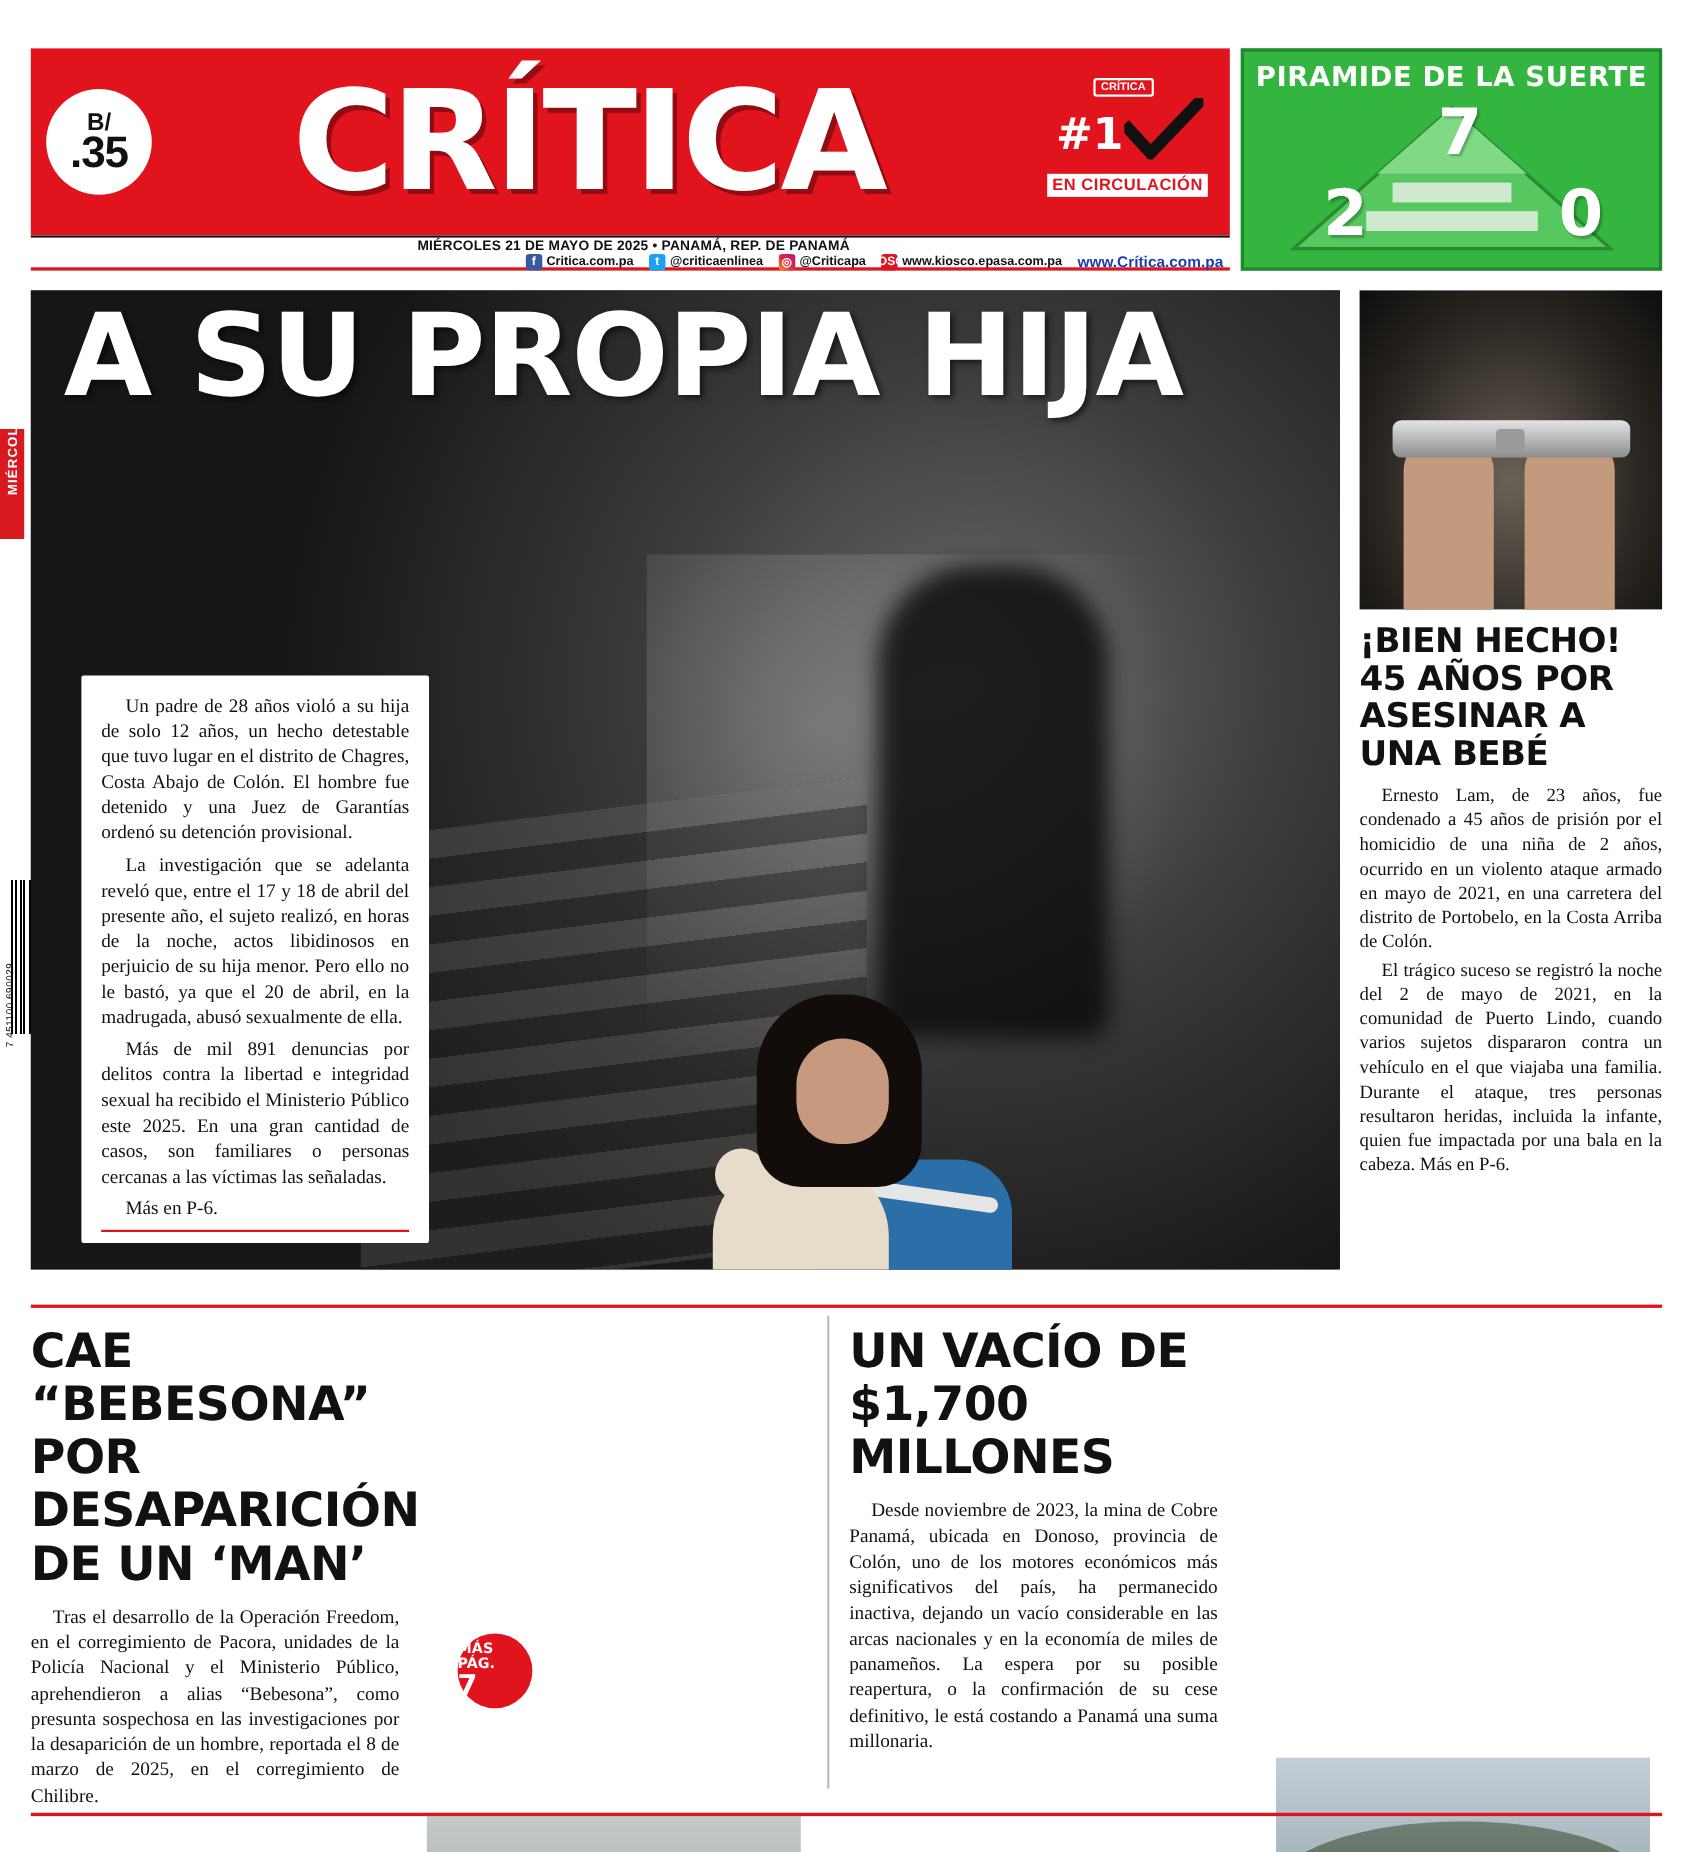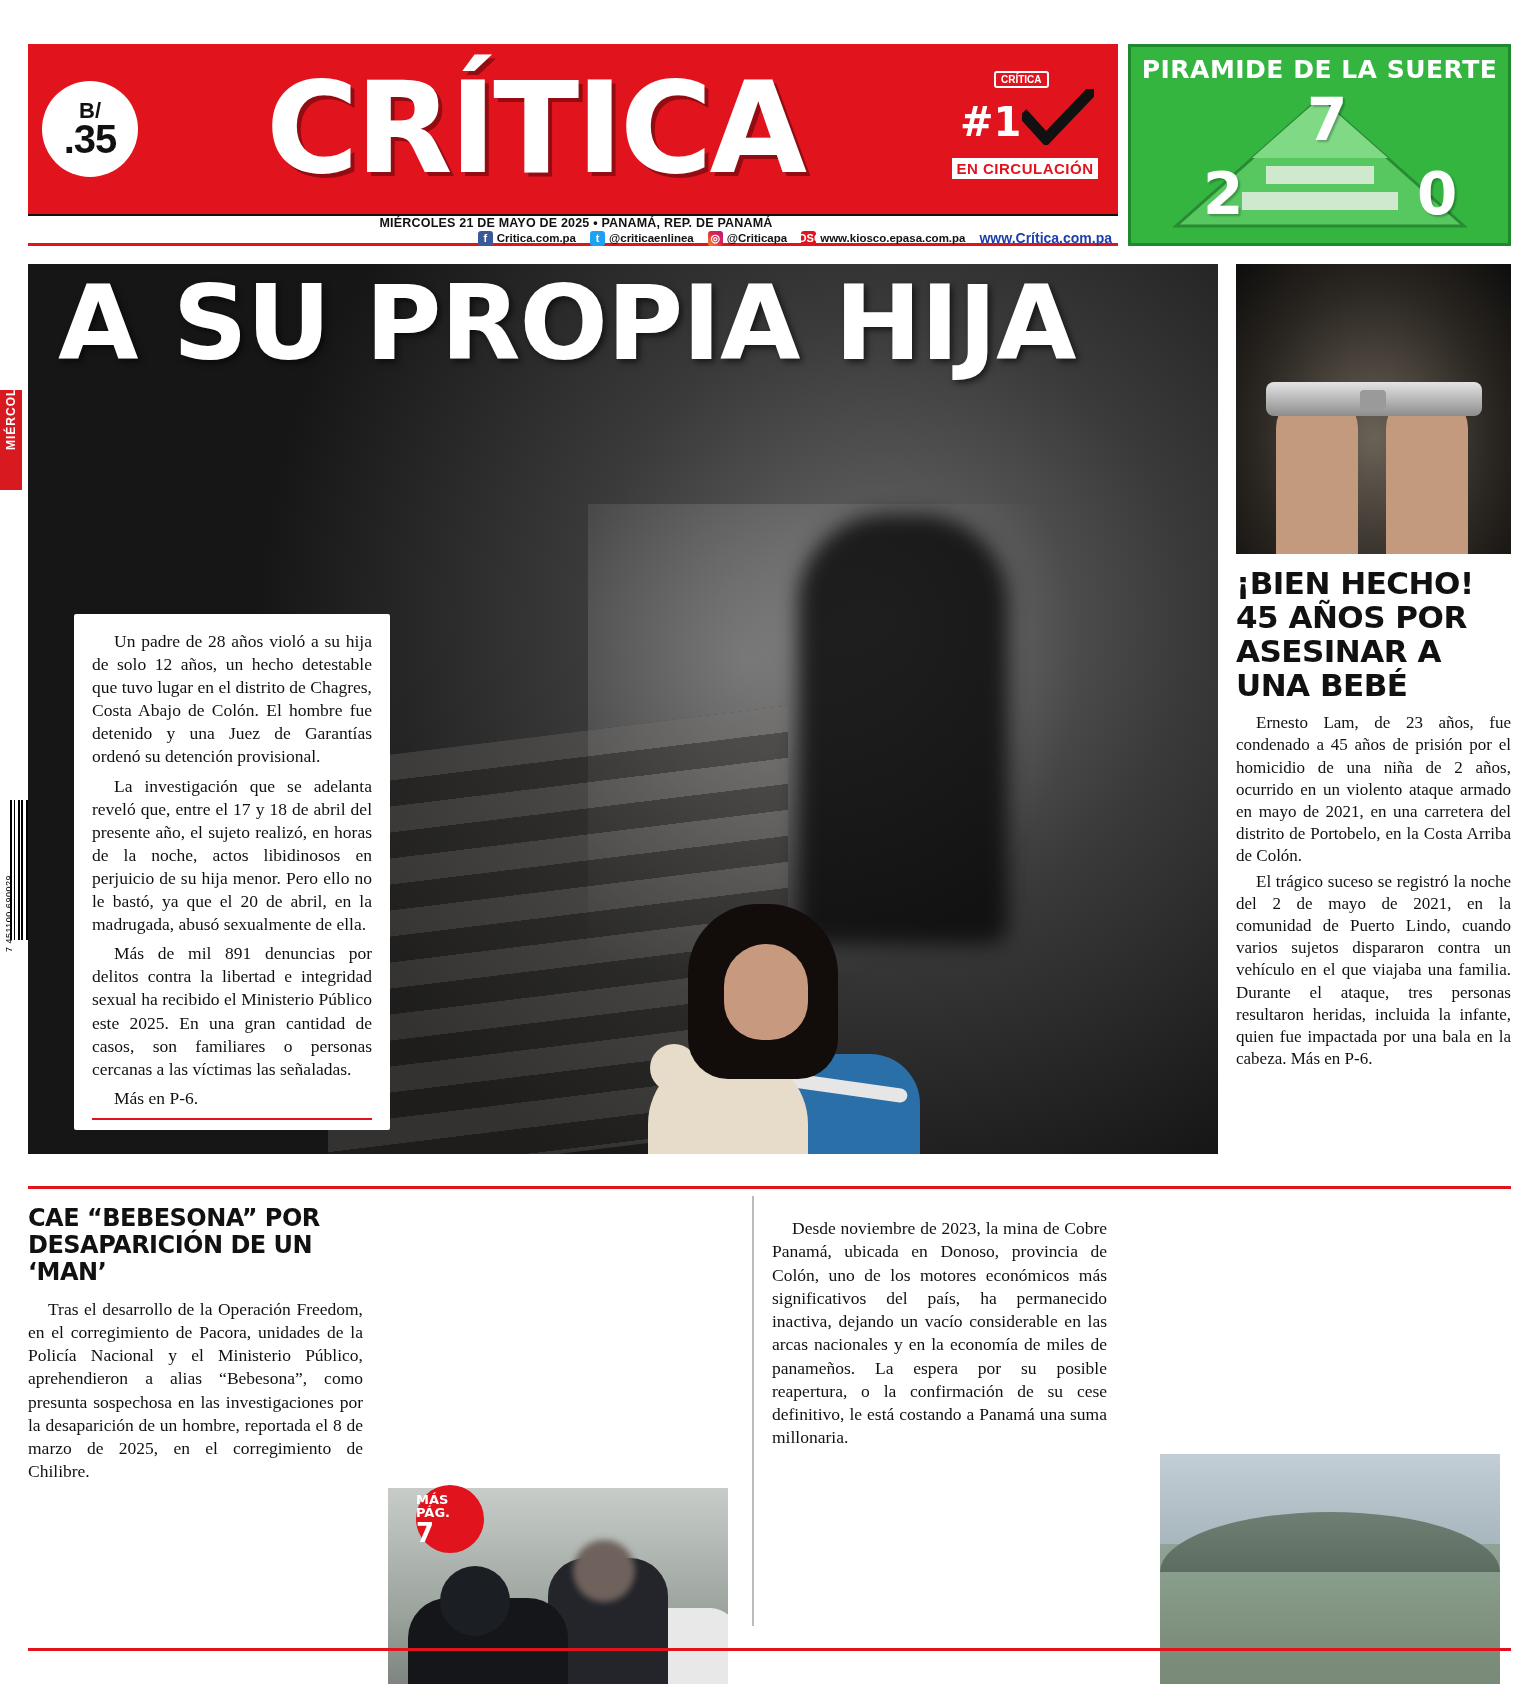--- a/index.html
+++ b/index.html
@@ -395,21 +395,21 @@
     position: absolute;
     top: 1205px;
     height: 420px;
   }
   .story-left { left: 28px; width: 700px; }
   .story-right { left: 772px; width: 740px; }
   .story h2 {
     margin: 0;
     font-family: "DejaVu Sans", sans-serif;
     font-weight: bold;
-    font-size: 24px;
+    font-size: 43px;
     line-height: 1.12;
     letter-spacing: -.5px;
     color: #111;
   }
   .story .txt { margin-top: 12px; }
   .story .txt p {
     margin: 0 0 4px 0;
     font-family: "Liberation Serif", serif;
     font-size: 17.5px;
     line-height: 1.33;
@@ -629,20 +629,21 @@
     </div>
     <div class="mas-badge badge-left">
       <div class="m1">MÁS</div>
       <div class="m2">PÁG.</div>
       <div class="m3">7</div>
     </div>
   </div>
 
   <div class="story story-right">
     <div class="col">
+      <h2>UN VACÍO DE $1,700 MILLONES</h2>
       <div class="txt">
         <p>Desde noviembre de 2023, la mina de Cobre Panamá, ubicada en Donoso, provincia de Colón, uno de los motores económicos más significativos del país, ha permanecido inactiva, dejando un vacío considerable en las arcas nacionales y en la economía de miles de panameños. La espera por su posible reapertura, o la confirmación de su cese definitivo, le está costando a Panamá una suma millonaria.</p>
       </div>
     </div>
     <div class="thumb thumb-right thumb-mine">
       <div class="sky"></div>
       <div class="hills"></div>
 
     </div>
 

